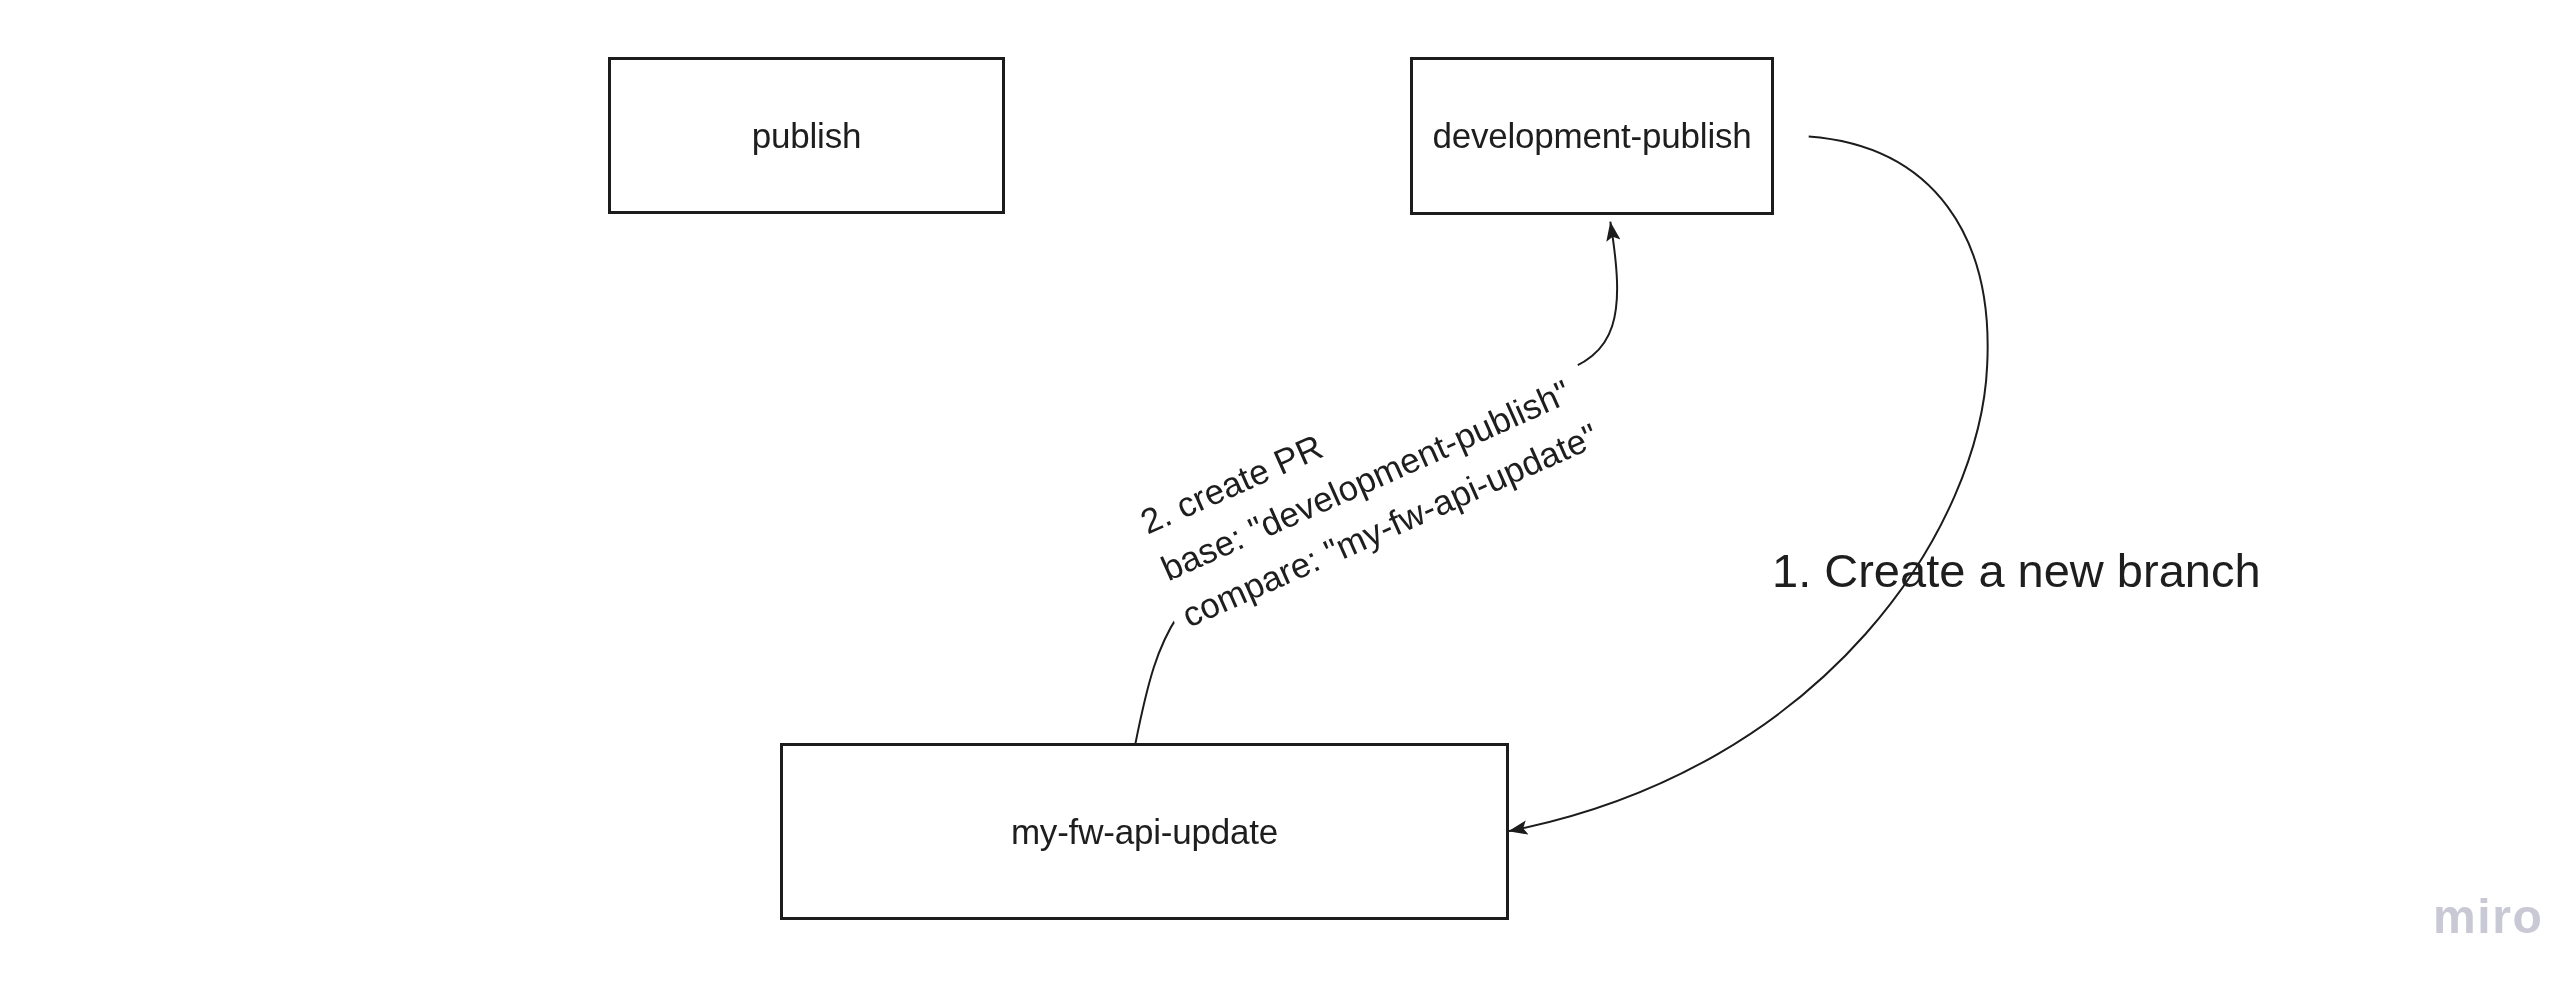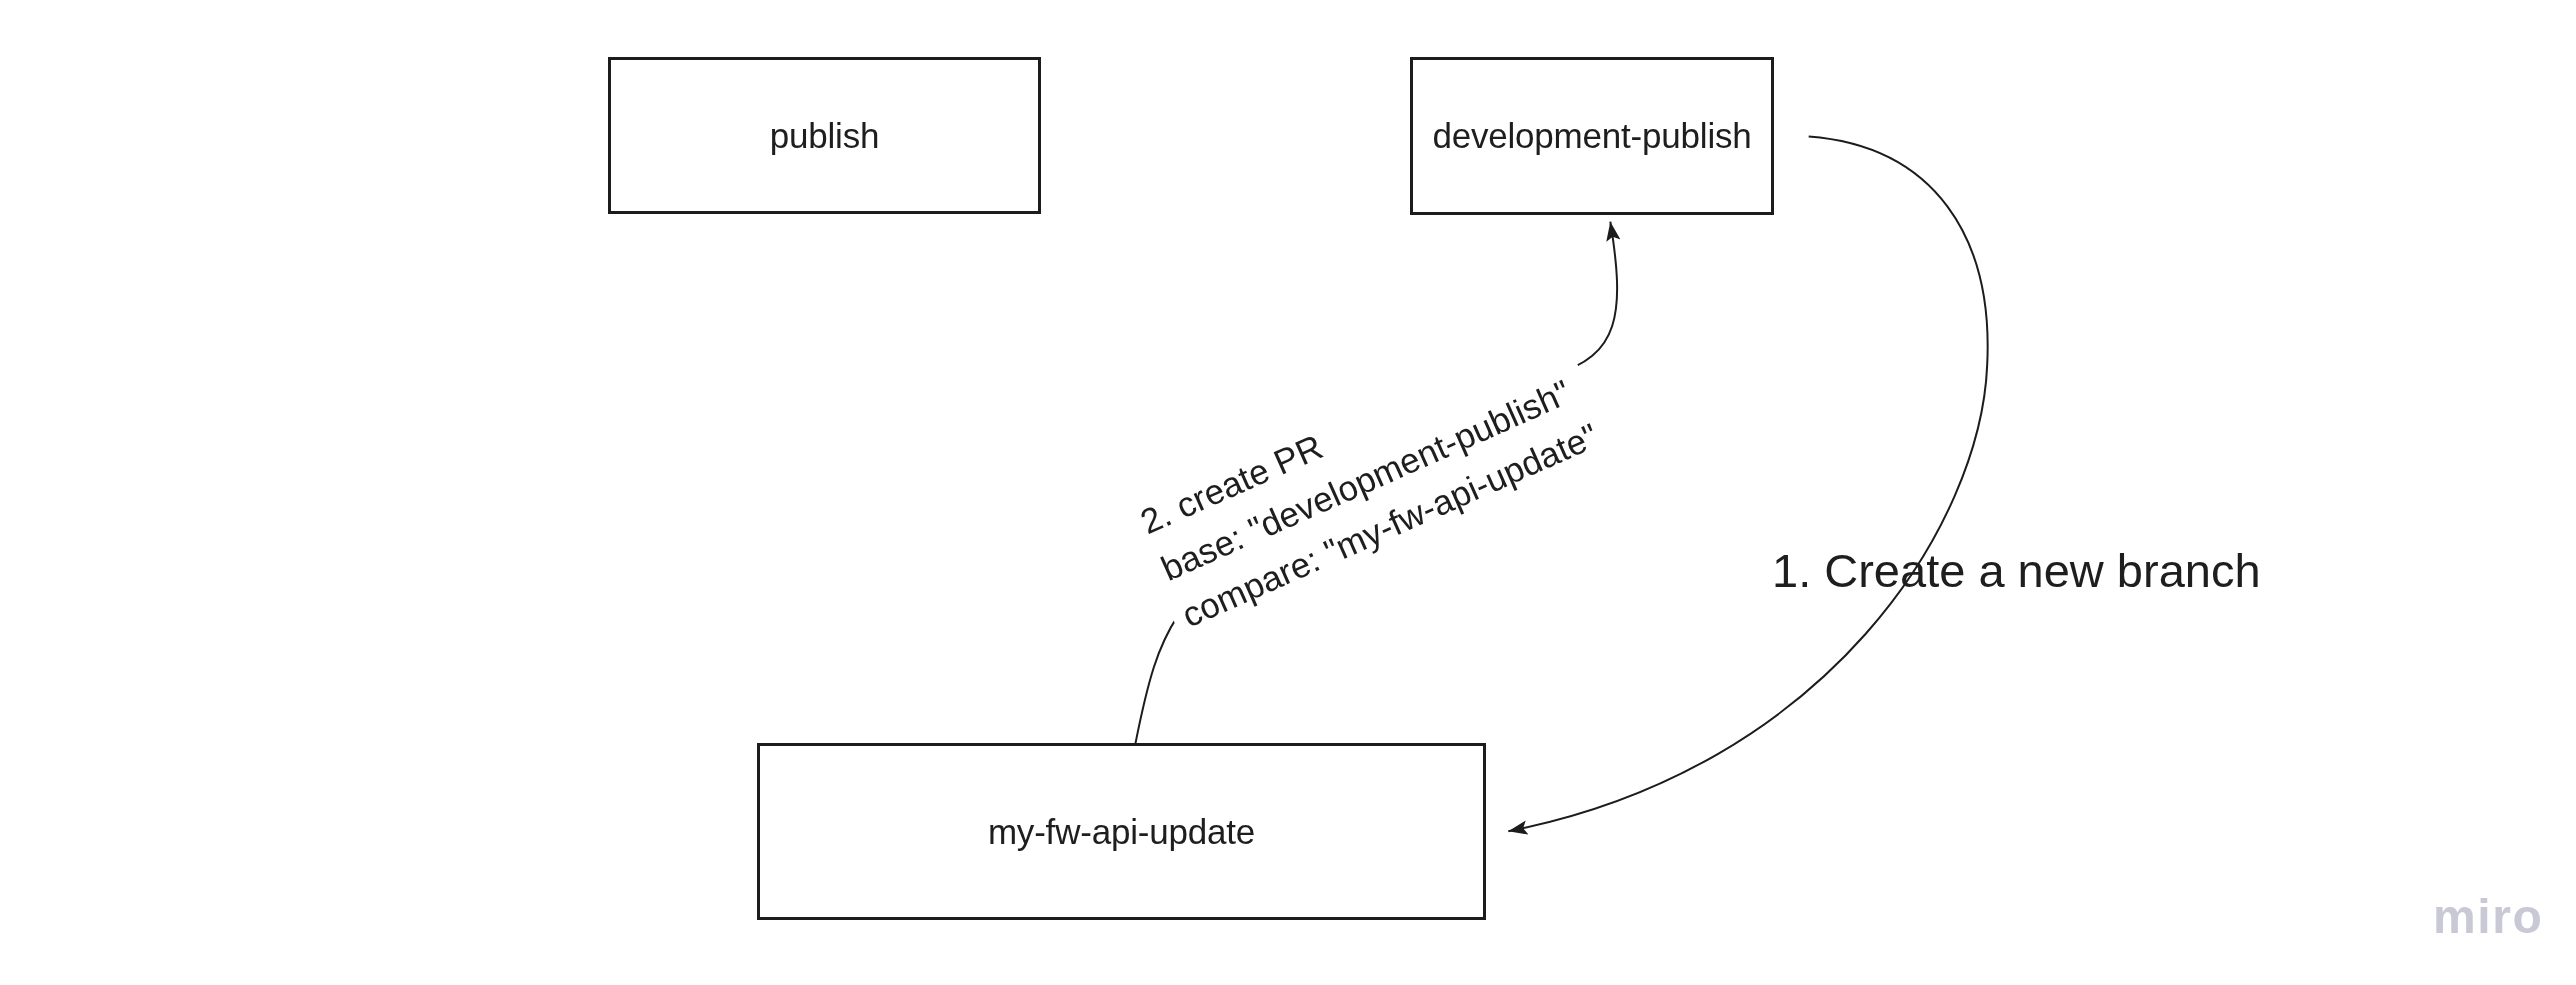--- a/index.html
+++ b/index.html
@@ -33,23 +33,23 @@
     display: flex;
     flex-direction: column;
     align-items: center;
     justify-content: center;
     text-align: center;
     font-size: 35px;
     line-height: 44px;
     letter-spacing: -0.2px;
     color: #1e1e1e;
   }
-  #box-publish { left: 608px;  top: 57px;  width: 433px; height: 157px; }
+  #box-publish { left: 608px;  top: 57px;  width: 397px; height: 157px; }
   #box-dev     { left: 1410px; top: 57px;  width: 364px; height: 158px; }
-  #box-myfw    { left: 757px;  top: 743px; width: 729px; height: 177px; }
+  #box-myfw    { left: 780px;  top: 743px; width: 729px; height: 177px; }
 
   .connector-label-h {
     position: absolute;
     left: 1772px;
     top: 551px;
     font-size: 47px;
     line-height: 40px;
     white-space: nowrap;
     color: #1e1e1e;
   }

